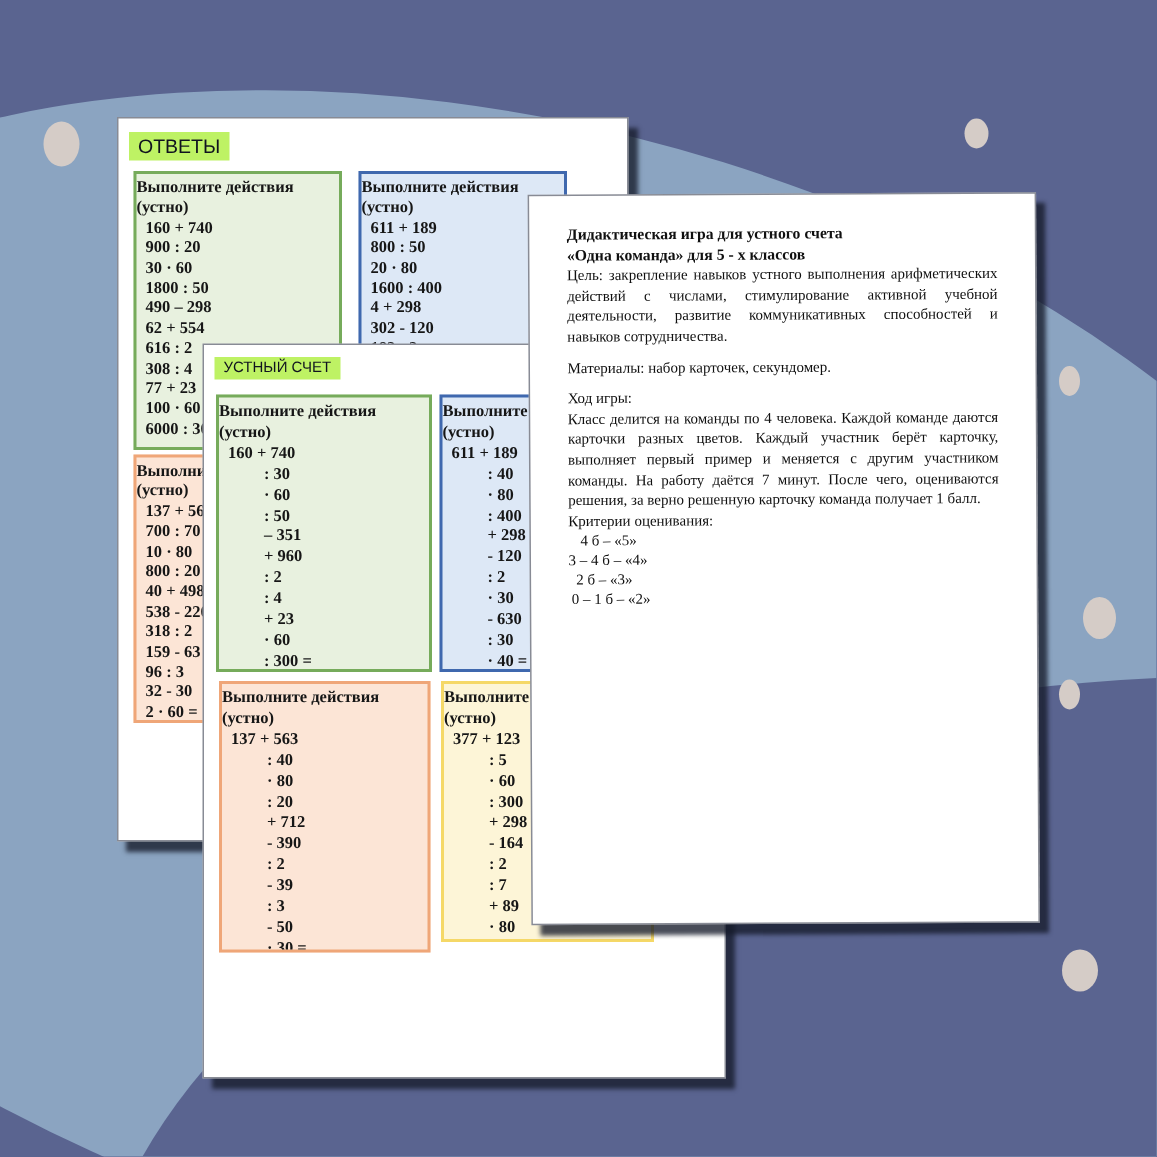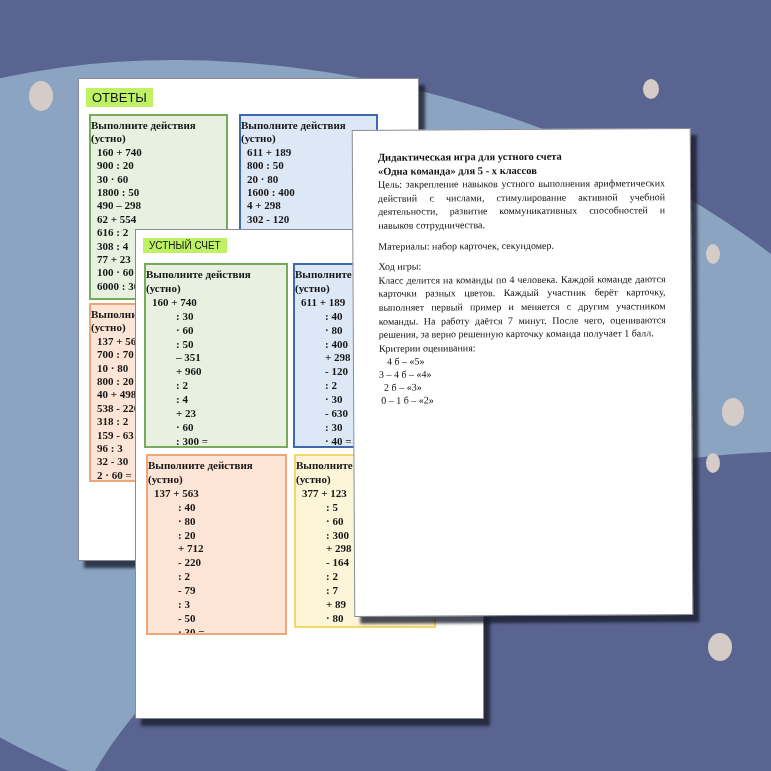--- a/index.html
+++ b/index.html
@@ -171,23 +171,23 @@
 
     <div class="card c-orange o-orange">
       <div class="card-title">Выполните действия</div>
       <div class="card-title">(устно)</div>
       <div class="rows ops">
           <div class="row">137 + 563</div>
           <div class="row">: 40</div>
           <div class="row">· 80</div>
           <div class="row">: 20</div>
           <div class="row">+ 712</div>
-          <div class="row">- 220</div>
-          <div class="row">: 2</div>
-          <div class="row">- 79</div>
+          <div class="row">- 390</div>
+          <div class="row">: 2</div>
+          <div class="row">- 39</div>
           <div class="row">: 3</div>
           <div class="row">- 50</div>
           <div class="row">· 30 =</div>
         </div>
     </div>
 
     <div class="card c-yellow o-yellow">
       <div class="card-title">Выполните действия</div>
       <div class="card-title">(устно)</div>
       <div class="rows ops">

